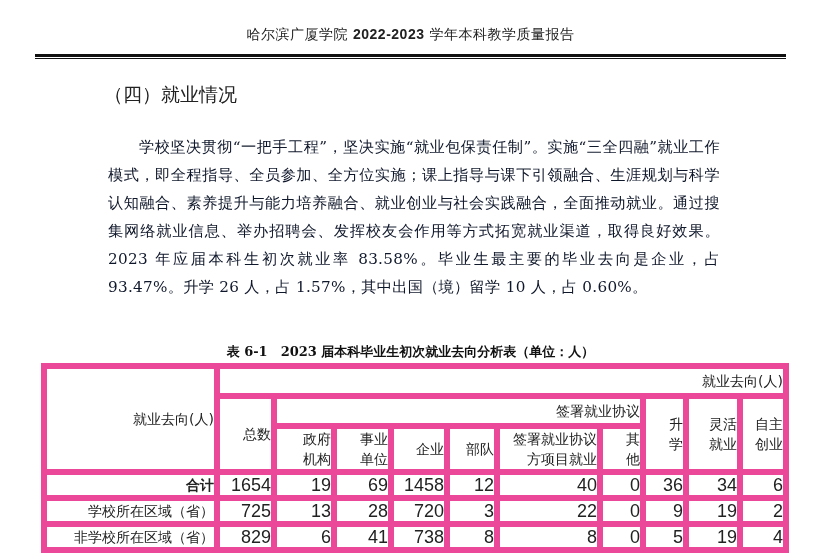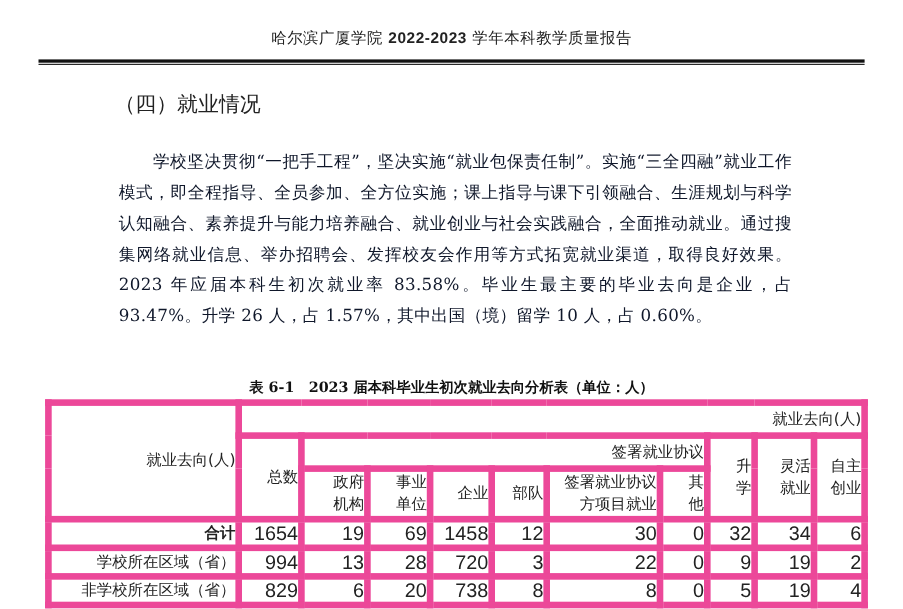--- a/index.html
+++ b/index.html
@@ -84,44 +84,44 @@
     <td><span>签署就业协议</span><br><span>方项目就业</span></td>
     <td><span>其</span><br><span>他</span></td>
   </tr>
   <tr style="height:23px">
     <td class="bold">合计</td>
     <td class="num">1654</td>
     <td class="num">19</td>
     <td class="num">69</td>
     <td class="num">1458</td>
     <td class="num">12</td>
-    <td class="num">30</td>
+    <td class="num">40</td>
     <td class="num">0</td>
-    <td class="num">32</td>
+    <td class="num">36</td>
     <td class="num">34</td>
     <td class="num">6</td>
   </tr>
   <tr style="height:23px">
     <td class="rowlabel">学校所在区域（省）</td>
-    <td class="num">994</td>
+    <td class="num">725</td>
     <td class="num">13</td>
     <td class="num">28</td>
     <td class="num">720</td>
     <td class="num">3</td>
     <td class="num">22</td>
     <td class="num">0</td>
     <td class="num">9</td>
     <td class="num">19</td>
     <td class="num">2</td>
   </tr>
   <tr style="height:25px">
     <td class="rowlabel">非学校所在区域（省）</td>
     <td class="num">829</td>
     <td class="num">6</td>
-    <td class="num">20</td>
+    <td class="num">41</td>
     <td class="num">738</td>
     <td class="num">8</td>
     <td class="num">8</td>
     <td class="num">0</td>
     <td class="num">5</td>
     <td class="num">19</td>
     <td class="num">4</td>
   </tr>
 </tbody>
   </table>

